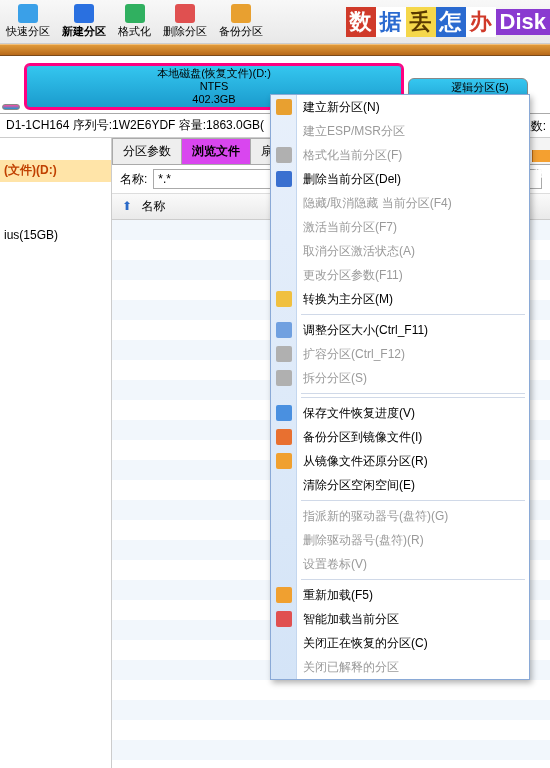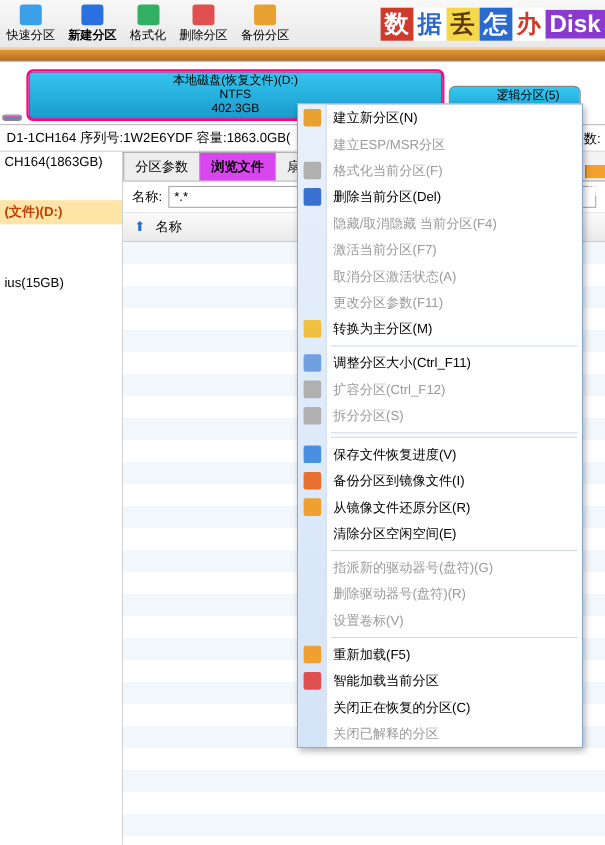--- a/index.html
+++ b/index.html
@@ -97,21 +97,20 @@
     </div>
   </div>
 
 <div class="info-bar">
   <span>D1-1CH164  序列号:1W2E6YDF  容量:1863.0GB(</span>
 </div>
 <div class="info-right">区数:</div>
 
 <div class="main">
   <div class="left-pane" id="left-pane">
-      <div class="left-item" style="height: 22px;">CH164(1863GB)</div>
       <div class="left-item" style="height: 22px;"></div>
       <div class="left-item hl" style="height: 22px;">(文件)(D:)</div>
       <div class="left-item" style="height: 22px;"></div>
       <div class="left-item" style="height: 22px;"></div>
       <div class="left-item" style="height: 22px;">ius(15GB)</div>
     </div>
   <div class="right-pane">
     <div class="tabs" id="tabs">
         <div class="tab">分区参数</div>
         <div class="tab active">浏览文件</div>

